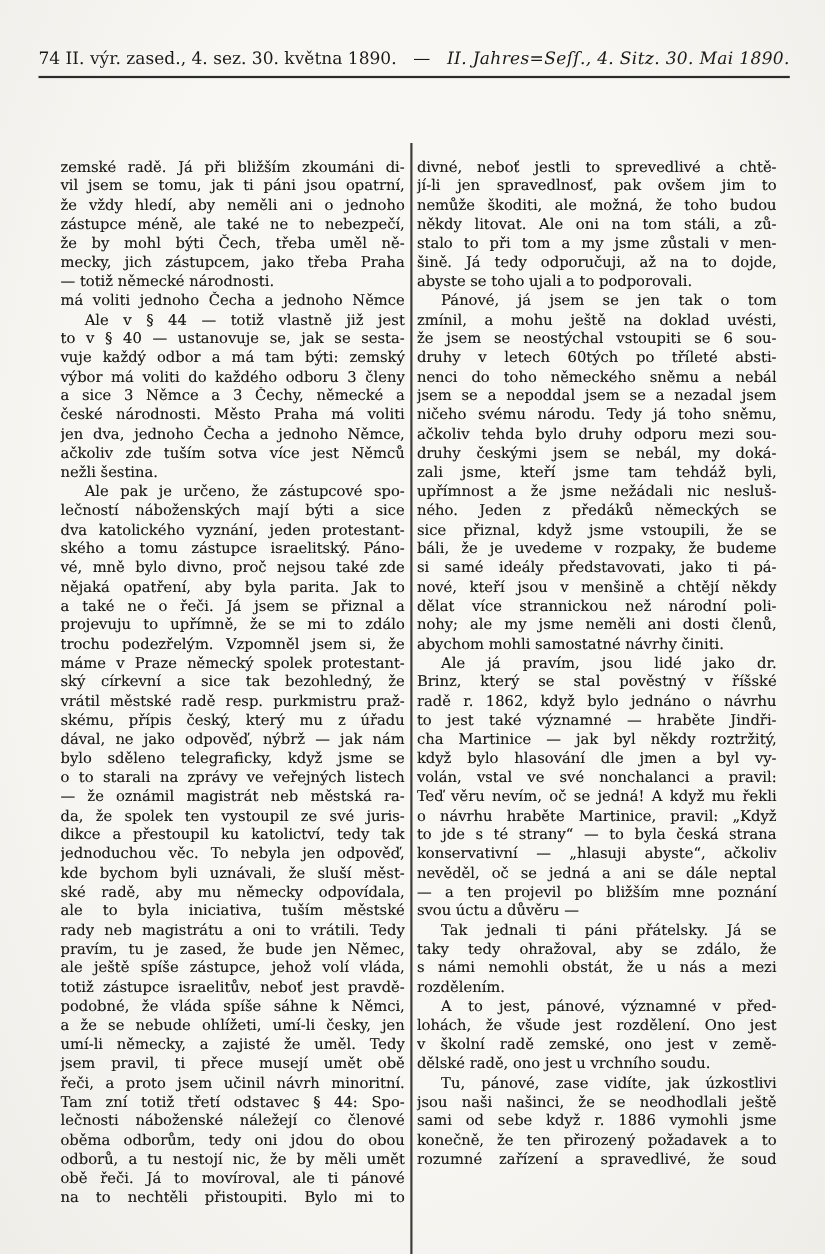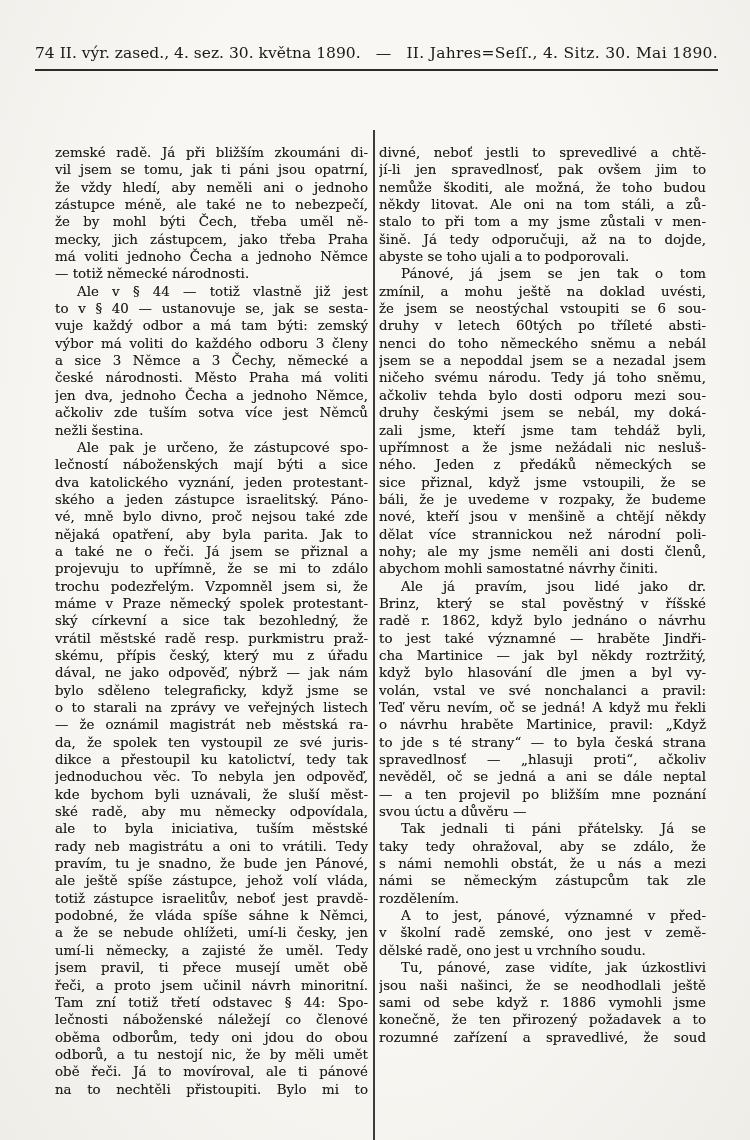--- a/index.html
+++ b/index.html
@@ -24,21 +24,21 @@
     left: 35px;
     right: 32px;
     top: 44px;
     display: flex;
     justify-content: space-between;
     align-items: baseline;
     font-size: 15.5px;
     white-space: nowrap;
     color: #191919;
   }
-  .header .german { letter-spacing: 0.3px; }
+  .header .german { letter-spacing: 0.3px; font-style: italic; }
   .rule {
     position: absolute;
     left: 35px;
     right: 32px;
     top: 69px;
     height: 2px;
     background: #2b2b2b;
   }
   .columns {
     position: absolute;
@@ -84,56 +84,56 @@
   <div class="rule"></div>
 
   <div class="columns">
     <div class="col left">
         <div class="line">zemské radě. Já při bližším zkoumáni di-</div>
         <div class="line">vil jsem se tomu, jak ti páni jsou opatrní,</div>
         <div class="line">že vždy hledí, aby neměli ani o jednoho</div>
         <div class="line">zástupce méně, ale také ne to nebezpečí,</div>
         <div class="line">že by mohl býti Čech, třeba uměl ně-</div>
         <div class="line">mecky, jich zástupcem, jako třeba Praha</div>
+        <div class="line pend">— totiž německé národnosti.</div>
         <div class="line">má voliti jednoho Čecha a jednoho Němce</div>
-        <div class="line pend">— totiž německé národnosti.</div>
         <div class="line ind">Ale v § 44 — totiž vlastně již jest</div>
         <div class="line">to v § 40 — ustanovuje se, jak se sesta-</div>
         <div class="line">vuje každý odbor a má tam býti: zemský</div>
         <div class="line">výbor má voliti do každého odboru 3 členy</div>
         <div class="line">a sice 3 Němce a 3 Čechy, německé a</div>
         <div class="line">české národnosti. Město Praha má voliti</div>
         <div class="line">jen dva, jednoho Čecha a jednoho Němce,</div>
         <div class="line">ačkoliv zde tuším sotva více jest Němců</div>
         <div class="line pend">nežli šestina.</div>
         <div class="line ind">Ale pak je určeno, že zástupcové spo-</div>
         <div class="line">lečností náboženských mají býti a sice</div>
         <div class="line">dva katolického vyznání, jeden protestant-</div>
-        <div class="line">ského a jeden zástupce israelitský. Páno-</div>
+        <div class="line">ského a tomu zástupce israelitský. Páno-</div>
         <div class="line">vé, mně bylo divno, proč nejsou také zde</div>
         <div class="line">nějaká opatření, aby byla parita. Jak to</div>
         <div class="line">a také ne o řeči. Já jsem se přiznal a</div>
         <div class="line">projevuju to upřímně, že se mi to zdálo</div>
         <div class="line">trochu podezřelým. Vzpomněl jsem si, že</div>
         <div class="line">máme v Praze německý spolek protestant-</div>
         <div class="line">ský církevní a sice tak bezohledný, že</div>
         <div class="line">vrátil městské radě resp. purkmistru praž-</div>
         <div class="line">skému, přípis český, který mu z úřadu</div>
         <div class="line">dával, ne jako odpověď, nýbrž — jak nám</div>
         <div class="line">bylo sděleno telegraficky, když jsme se</div>
         <div class="line">o to starali na zprávy ve veřejných listech</div>
         <div class="line">— že oznámil magistrát neb městská ra-</div>
         <div class="line">da, že spolek ten vystoupil ze své juris-</div>
         <div class="line">dikce a přestoupil ku katolictví, tedy tak</div>
         <div class="line">jednoduchou věc. To nebyla jen odpověď,</div>
         <div class="line">kde bychom byli uznávali, že sluší měst-</div>
         <div class="line">ské radě, aby mu německy odpovídala,</div>
         <div class="line">ale to byla iniciativa, tuším městské</div>
         <div class="line">rady neb magistrátu a oni to vrátili. Tedy</div>
-        <div class="line">pravím, tu je snadno, že bude jen Pánové,</div>
+        <div class="line">pravím, tu je zased, že bude jen Němec,</div>
         <div class="line">ale ještě spíše zástupce, jehož volí vláda,</div>
         <div class="line">totiž zástupce israelitův, neboť jest pravdě-</div>
         <div class="line">podobné, že vláda spíše sáhne k Němci,</div>
         <div class="line">a že se nebude ohlížeti, umí-li česky, jen</div>
         <div class="line">umí-li německy, a zajisté že uměl. Tedy</div>
         <div class="line">jsem pravil, ti přece musejí umět obě</div>
         <div class="line">řeči, a proto jsem učinil návrh minoritní.</div>
         <div class="line">Tam zní totiž třetí odstavec § 44: Spo-</div>
         <div class="line">lečnosti náboženské náležejí co členové</div>
         <div class="line">oběma odborům, tedy oni jdou do obou</div>
@@ -150,51 +150,52 @@
         <div class="line">stalo to při tom a my jsme zůstali v men-</div>
         <div class="line">šině. Já tedy odporučuji, až na to dojde,</div>
         <div class="line pend">abyste se toho ujali a to podporovali.</div>
         <div class="line ind">Pánové, já jsem se jen tak o tom</div>
         <div class="line">zmínil, a mohu ještě na doklad uvésti,</div>
         <div class="line">že jsem se neostýchal vstoupiti se 6 sou-</div>
         <div class="line">druhy v letech 60tých po tříleté absti-</div>
         <div class="line">nenci do toho německého sněmu a nebál</div>
         <div class="line">jsem se a nepoddal jsem se a nezadal jsem</div>
         <div class="line">ničeho svému národu. Tedy já toho sněmu,</div>
-        <div class="line">ačkoliv tehda bylo dosti odporu mezi sou-</div>
+        <div class="line">ačkoliv tehda bylo druhy odporu mezi sou-</div>
         <div class="line">druhy českými jsem se nebál, my doká-</div>
         <div class="line">zali jsme, kteří jsme tam tehdáž byli,</div>
         <div class="line">upřímnost a že jsme nežádali nic nesluš-</div>
         <div class="line">ného. Jeden z předáků německých se</div>
         <div class="line">sice přiznal, když jsme vstoupili, že se</div>
         <div class="line">báli, že je uvedeme v rozpaky, že budeme</div>
+        <div class="line">si samé ideály představovati, jako ti pá-</div>
         <div class="line">nové, kteří jsou v menšině a chtějí někdy</div>
         <div class="line">dělat více strannickou než národní poli-</div>
         <div class="line">nohy; ale my jsme neměli ani dosti členů,</div>
         <div class="line pend">abychom mohli samostatné návrhy činiti.</div>
         <div class="line ind">Ale já pravím, jsou lidé jako dr.</div>
         <div class="line">Brinz, který se stal pověstný v říšské</div>
         <div class="line">radě r. 1862, když bylo jednáno o návrhu</div>
         <div class="line">to jest také významné — hraběte Jindři-</div>
         <div class="line">cha Martinice — jak byl někdy roztržitý,</div>
         <div class="line">když bylo hlasování dle jmen a byl vy-</div>
         <div class="line">volán, vstal ve své nonchalanci a pravil:</div>
         <div class="line">Teď věru nevím, oč se jedná! A když mu řekli</div>
         <div class="line">o návrhu hraběte Martinice, pravil: „Když</div>
         <div class="line">to jde s té strany“ — to byla česká strana</div>
-        <div class="line">spravedlnosť — „hlasuji proti“, ačkoliv</div>
+        <div class="line">konservativní — „hlasuji abyste“, ačkoliv</div>
         <div class="line">nevěděl, oč se jedná a ani se dále neptal</div>
         <div class="line">— a ten projevil po bližším mne poznání</div>
         <div class="line pend">svou úctu a důvěru —</div>
         <div class="line ind">Tak jednali ti páni přátelsky. Já se</div>
         <div class="line">taky tedy ohražoval, aby se zdálo, že</div>
         <div class="line">s námi nemohli obstát, že u nás a mezi</div>
-        <div class="line">námi se německým zástupcům tak zle</div>
         <div class="line pend">rozdělením.</div>
         <div class="line ind">A to jest, pánové, významné v před-</div>
+        <div class="line">lohách, že všude jest rozdělení. Ono jest</div>
         <div class="line">v školní radě zemské, ono jest v země-</div>
         <div class="line pend">dělské radě, ono jest u vrchního soudu.</div>
         <div class="line ind">Tu, pánové, zase vidíte, jak úzkostlivi</div>
         <div class="line">jsou naši našinci, že se neodhodlali ještě</div>
         <div class="line">sami od sebe když r. 1886 vymohli jsme</div>
         <div class="line">konečně, že ten přirozený požadavek a to</div>
         <div class="line">rozumné zařízení a spravedlivé, že soud</div>
       </div>
   </div>
 

